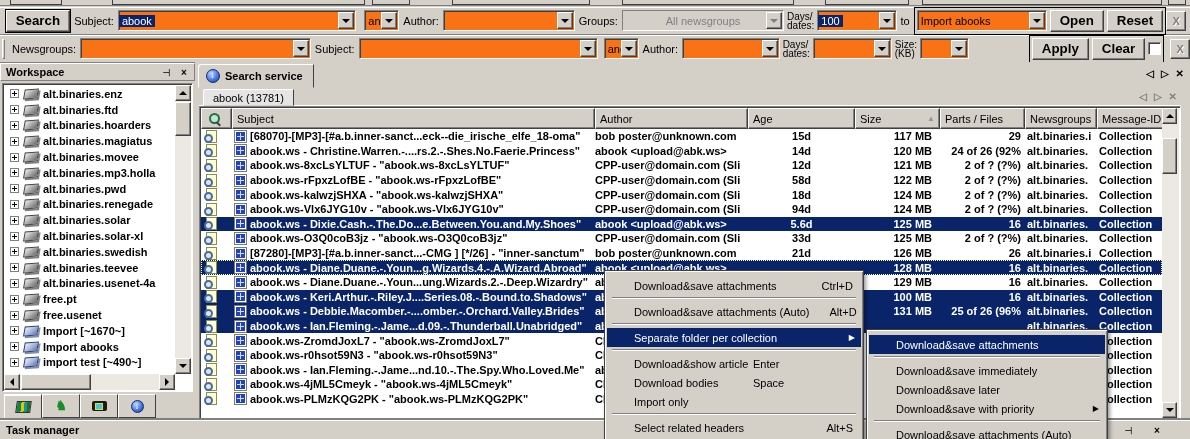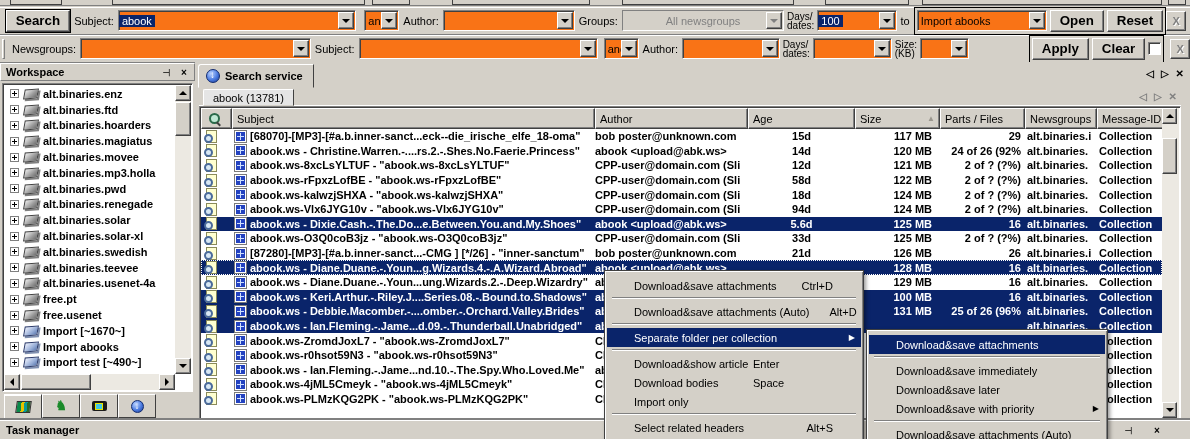--- a/index.html
+++ b/index.html
@@ -102,21 +102,21 @@
   .headmag::before { content:""; position:absolute; left:1px; top:1px; width:7px; height:7px; border:2px solid #2a6a4a; border-radius:50%; background:#bfe8d4; }
   .headmag::after { content:""; position:absolute; right:0; bottom:0; width:5px; height:2px; background:#404040; transform:rotate(45deg); }
   .gvsb { position:absolute; right:1px; top:1px; bottom:1px; width:17px; background:#ece9e2; }
 
   
   .statusbar { position:absolute; left:0; top:420px; width:1190px; height:19px; background:#d4d0c8; border-top:1px solid #fff; box-shadow:0 -2px 0 #808080; display:flex; align-items:center; }
   .statusbar .ws-titlelike { font-weight:bold; padding-left:6px; flex:none; }
 
   
   .menu { position:absolute; background:#d4d0c8; border:1px solid #404040; box-shadow:inset 1px 1px 0 #fff, inset -1px -1px 0 #808080, 2px 2px 4px rgba(0,0,0,.4); padding:5px 2px; z-index:50; }
-  .mrow { position:relative; height:19px; display:flex; align-items:center; padding:0 28px 0 27px; white-space:nowrap; }
+  .mrow { position:relative; height:19px; display:flex; align-items:center; padding:0 8px 0 27px; white-space:nowrap; }
   .mrow.hl { background:#0a246a; color:#fff; }
   .mshortcut { margin-left:auto; padding-left:20px; }
   .mshortcut.near { margin-left:0; position:absolute; left:146px; padding-left:0; }
   .marrow { display:none; position:absolute; right:6px; font-size:8px; }
   .marrow.show { display:inline; }
   .msep { display:none; }
   .msep.show { display:block; height:0; margin:2px 5px 3px; border-top:1px solid #808080; border-bottom:1px solid #fff; }
   .ctxmenu { left:604px; top:270px; width:260px; height:200px; }
   .submenu { left:866px; top:329px; width:242px; height:130px; z-index:60; }
 </style>

